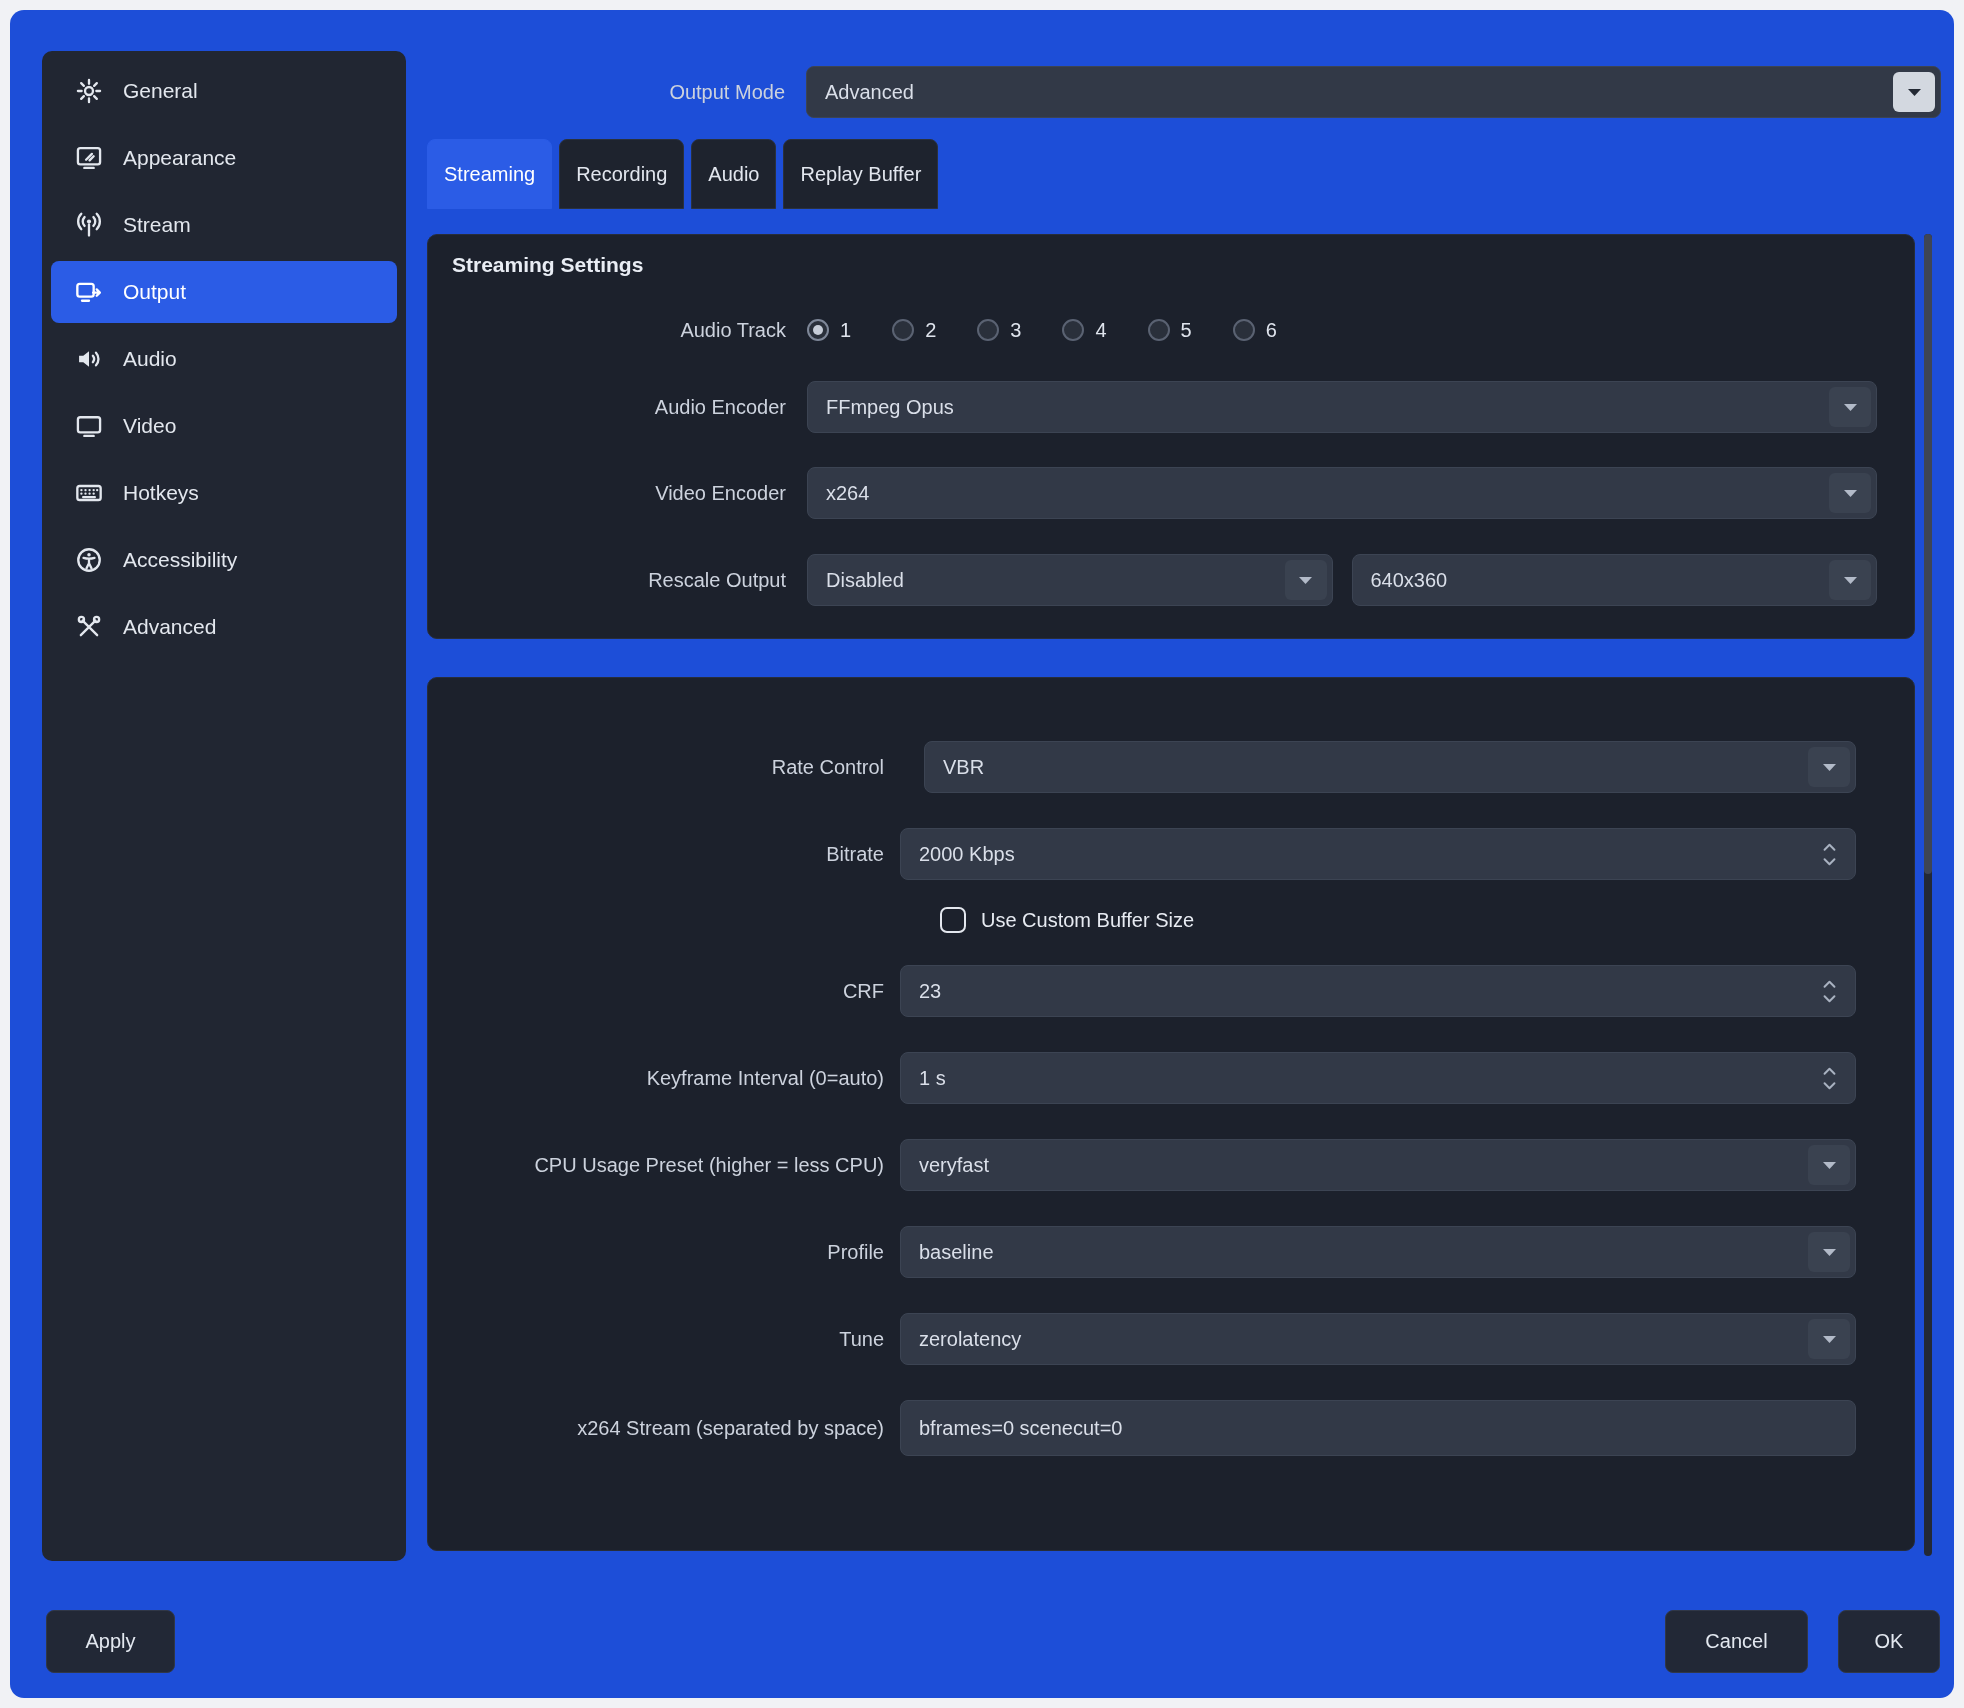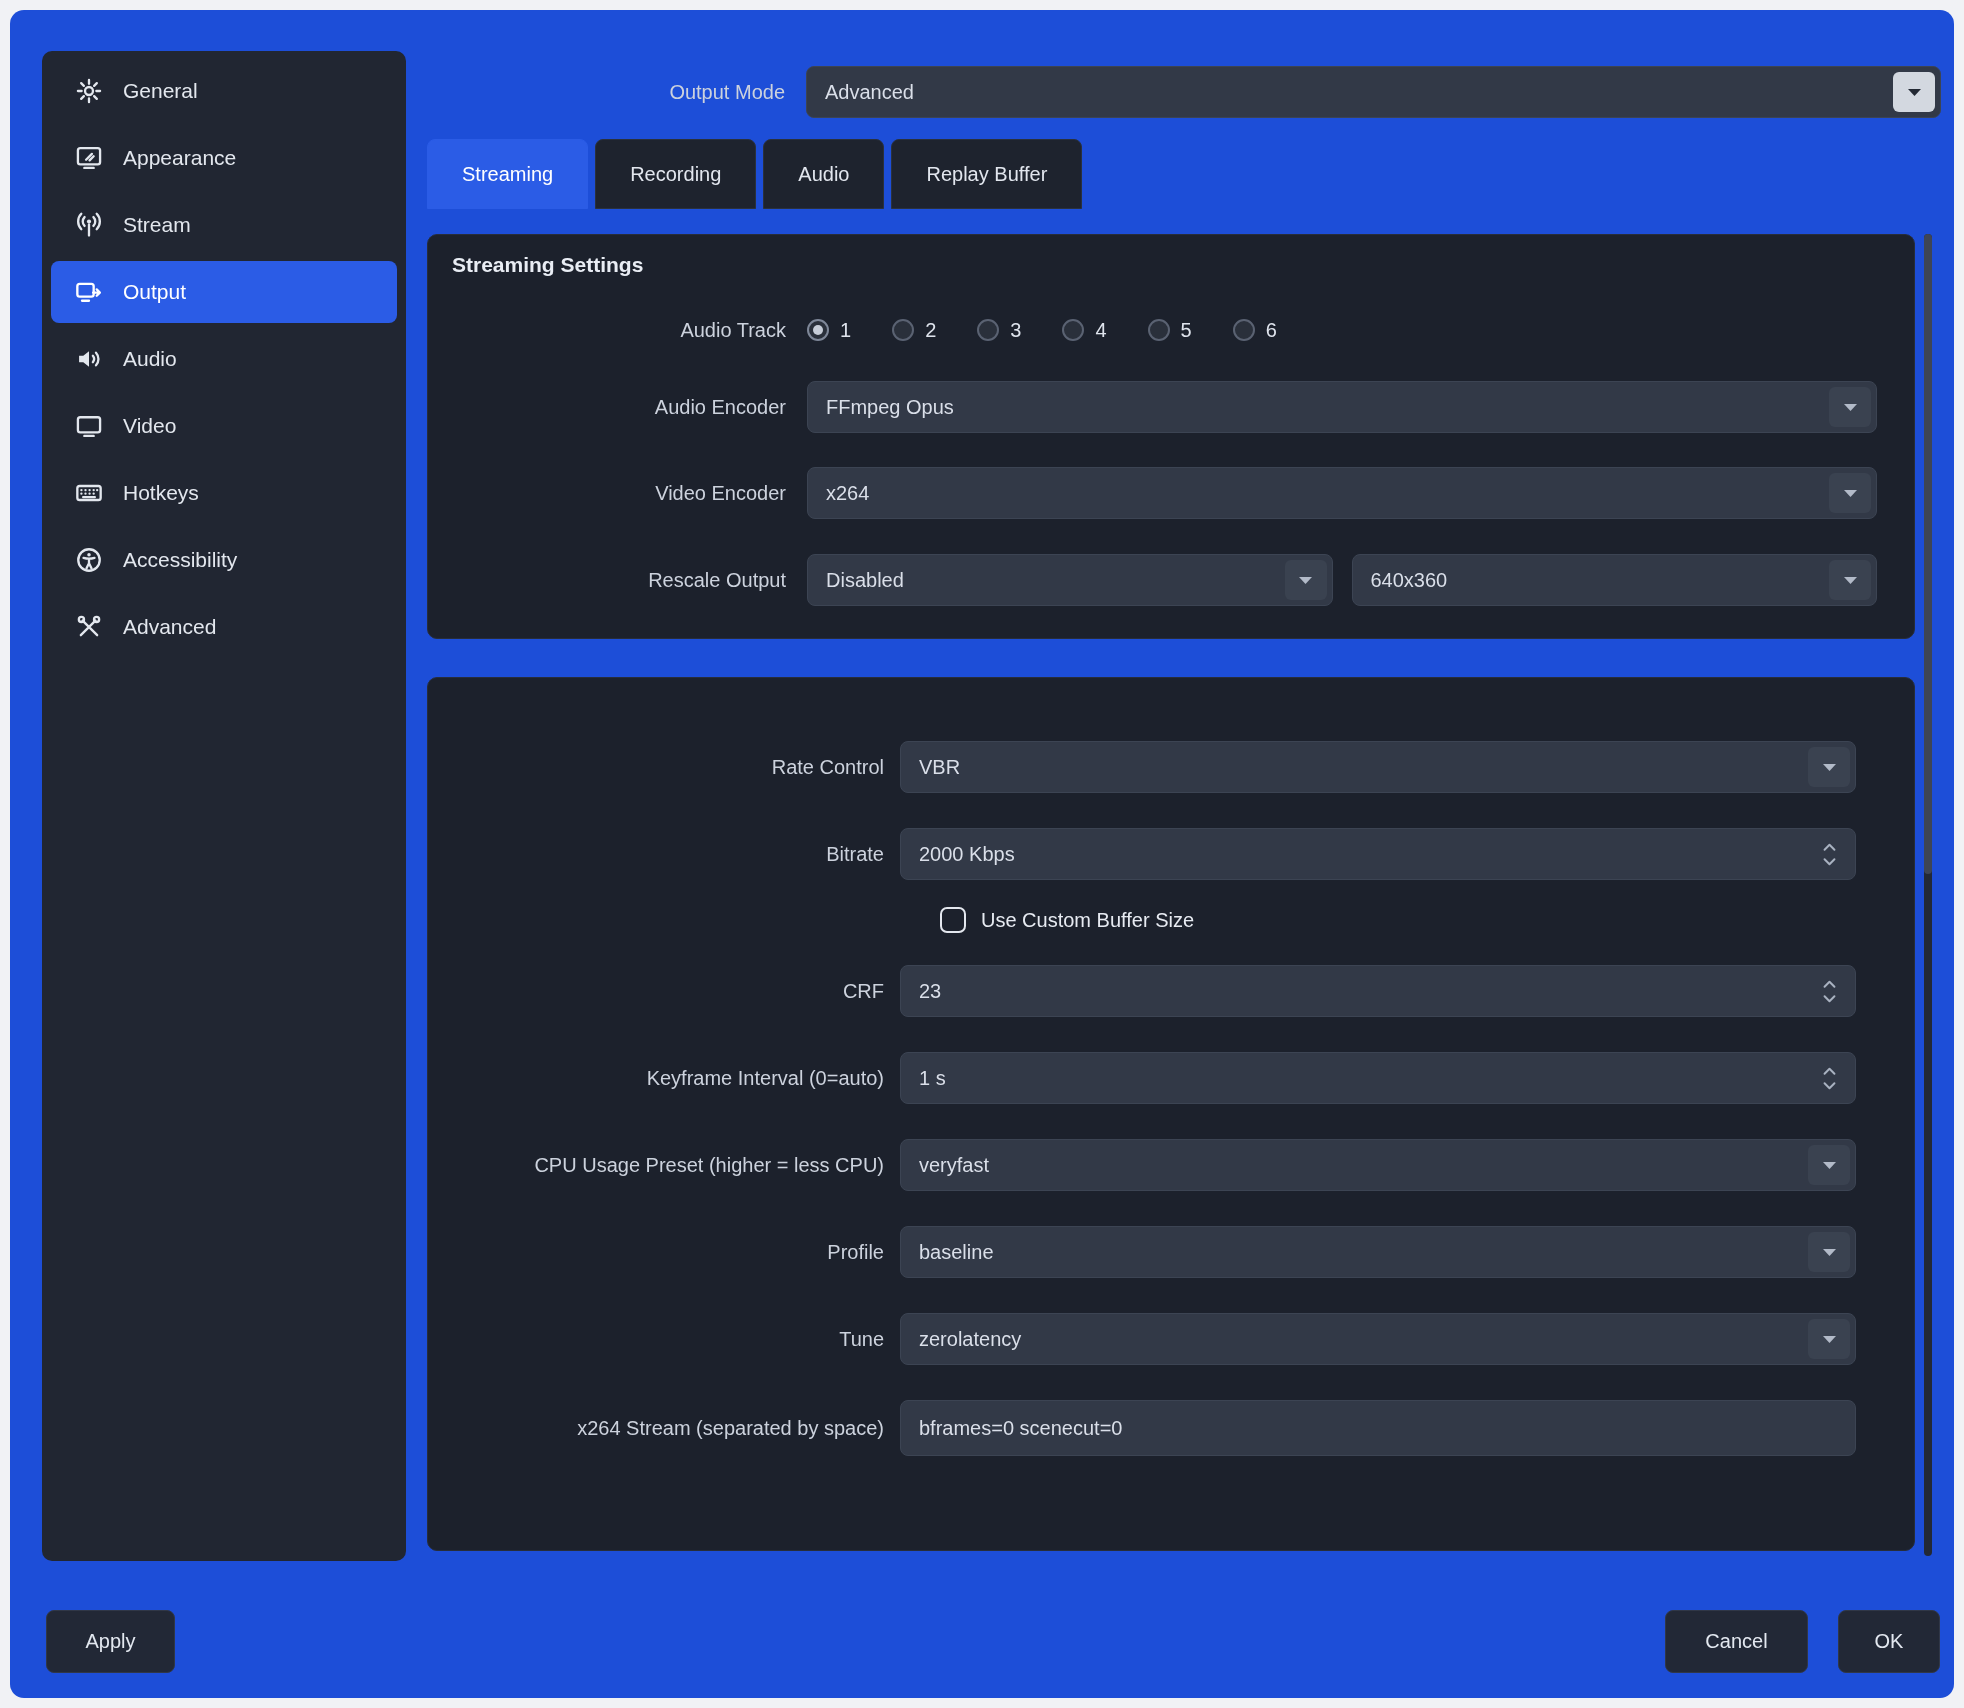--- a/index.html
+++ b/index.html
@@ -26,38 +26,38 @@
   .field{position:relative;height:52px;background:#323947;border:1px solid #3c4453;border-radius:8px;display:flex;align-items:center;padding:0 18px;font-size:20px;color:#dadfe9;}
   .field.tall{height:56px;}
   .combo{padding-right:60px;}
   .arrow{position:absolute;right:5px;top:5px;bottom:5px;width:42px;border-radius:6px;display:flex;align-items:center;justify-content:center;color:#b2bac8;background:#3a4250;}
   .arrow.bright{background:#d3d8e0;color:#232934;}
   .spin{position:absolute;right:5px;top:5px;bottom:5px;width:42px;display:flex;flex-direction:column;align-items:center;justify-content:center;gap:5px;color:#a9b2c1;}
   .spin .sbtn{display:flex;}
 
   
   .tabs{position:absolute;left:417px;top:129px;height:70px;display:flex;gap:7px;}
-  .tab{height:70px;display:flex;align-items:center;padding:0 34px;font-size:20px;color:#e2e6ee;background:#1e232e;border:1px solid #2a313d;border-radius:8px 8px 0 0;cursor:default;}
+  .tab{height:70px;display:flex;align-items:center;padding:0 16px;font-size:20px;color:#e2e6ee;background:#1e232e;border:1px solid #2a313d;border-radius:8px 8px 0 0;cursor:default;}
   .tab.active{background:#2b5ce6;border-color:#2b5ce6;color:#ffffff;}
 
   
   .gbox{position:absolute;left:417px;width:1488px;background:#1c212c;border:1px solid #272d3a;border-radius:10px;}
   .gb1{top:224px;height:405px;}
   .gb2{top:667px;height:874px;}
   .gbox h3{padding:16px 0 0 24px;font-size:21px;line-height:28px;color:#e9edf4;font-weight:bold;}
 
   .frow{display:flex;align-items:center;}
   .frow .lbl{flex:none;}
   .gb1 .frow .lbl{width:358px;}
   .gb1 .frow .ctl{margin-left:21px;flex:1;margin-right:37px;}
   .gb2 .frow .lbl{width:456px;}
   .gb2 .frow .ctl{margin-left:16px;flex:1;margin-right:58px;}
 
   .mt25{margin-top:25px;padding-left:40px;}.mt30{margin-top:30px;}.mt34{margin-top:34px;}
-  .mt35{margin-top:35px;}.mt36{margin-top:36px;}.mt63{margin-top:63px;}
+  .mt35{margin-top:35px;}.mt36{margin-top:36px;}.mt63{margin-top:63px;gap:24px;}
 
   
   .radios{display:flex;align-items:center;height:30px;}
   .radio{display:flex;align-items:center;margin-right:41px;gap:11px;font-size:20px;color:#dfe4ed;cursor:default;}
   .rdot{width:22px;height:22px;border-radius:50%;border:2px solid #5a6272;background:#2a303b;position:relative;flex:none;}
   .rdot.checked{border-color:#7e8798;}
   .rdot.checked::after{content:"";position:absolute;inset:4px;border-radius:50%;background:#c7cdd8;}
 
   
   .chkrow{display:flex;align-items:center;height:30px;margin-left:472px;gap:15px;}

